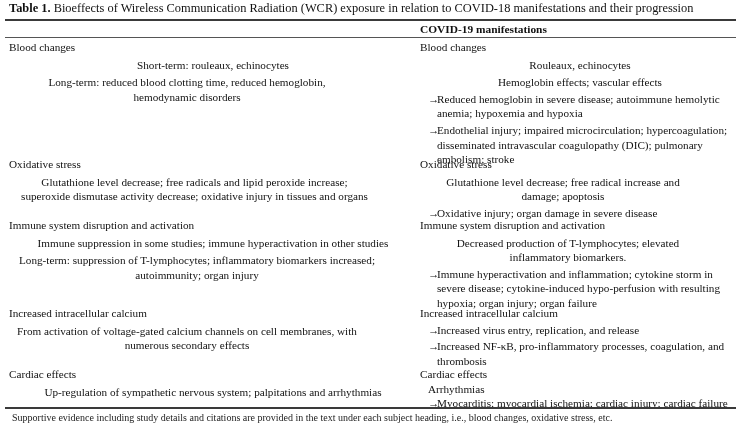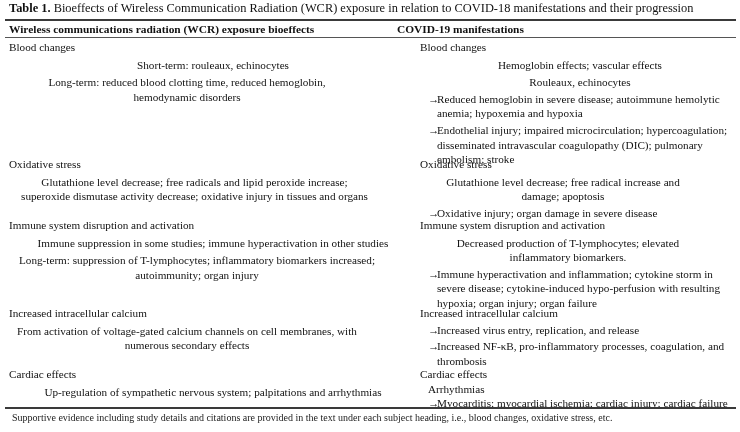--- a/index.html
+++ b/index.html
@@ -15,21 +15,21 @@
     position: absolute; left: 9px; top: 1px; width: 730px;
     font-size: 12.4px; line-height: 15px; white-space: nowrap;
   }
   .caption b { font-weight: bold; text-align: right; }
   .rule { position: absolute; left: 5px; width: 731px; background: #3a3a3a; }
   .rule.r1 { top: 19px; height: 1.5px; }
   .rule.r2 { top: 37px; height: 1px; background:#555; }
   .rule.r3 { top: 407px; height: 1.5px; }
   .hdr { position: absolute; top: 22px; font-weight: bold; font-size: 11.4px; white-space: nowrap; }
   .hdr.left { left: 9px; }
-  .hdr.right { left: 397px; }
+  .hdr.right { left: 420px; }
   .col { position: absolute; top: 40px; }
   .col.left { left: 9px; width: 400px; }
   .col.right { left: 420px; width: 312px; }
   .section { position: absolute; left: 0; right: 0; }
   .sec-title { font-weight: normal; display: block; }
   .item { display: block; padding-left: 8px; }
   .item.gap { margin-top: 3px; text-align: center; }
   .arrow-item { display: block; padding-left: 17px; text-indent: -9px; margin-top: 2px; }
   .arrow { display: inline-block; width: 9px; text-indent: 0; }
   .footnote {
@@ -40,21 +40,20 @@
 </head>
 <body>
 
 <div class="wrap">
 
   <div class="caption">
     <b>Table 1.</b><span> Bioeffects of Wireless Communication Radiation (WCR) exposure in relation to COVID-18 manifestations and their progression</span>
   </div>
 
   <div class="rule r1"></div>
-  <div class="hdr left">Wireless communications radiation (WCR) exposure bioeffects</div>
   <div class="hdr right">COVID-19 manifestations</div>
   <div class="rule r2"></div>
 
   <div class="col left">
     <div class="section" style="top:0px">
       <span class="sec-title">Blood changes</span>
       <span class="item gap">Short-term: rouleaux, echinocytes</span>
       <span class="item gap" style="width:340px">Long-term: reduced blood clotting time, reduced hemoglobin, hemodynamic disorders</span>
     </div>
     <div class="section" style="top:117px">
@@ -72,22 +71,22 @@
     </div>
     <div class="section" style="top:327px">
       <span class="sec-title">Cardiac effects</span>
       <span class="item gap">Up-regulation of sympathetic nervous system; palpitations and arrhythmias</span>
     </div>
   </div>
 
   <div class="col right">
     <div class="section" style="top:0px">
       <span class="sec-title">Blood changes</span>
+      <span class="item gap">Rouleaux, echinocytes</span>
       <span class="item gap">Hemoglobin effects; vascular effects</span>
-      <span class="item gap">Rouleaux, echinocytes</span>
       <span class="arrow-item" style="padding-left:17px"><span class="arrow">→</span><span>Reduced hemoglobin in severe disease; autoimmune hemolytic anemia; hypoxemia and hypoxia</span></span>
       <span class="arrow-item"><span class="arrow">→</span><span>Endothelial injury; impaired microcirculation; hypercoagulation; disseminated intravascular coagulopathy (DIC); pulmonary embolism; stroke</span></span>
     </div>
     <div class="section" style="top:117px">
       <span class="sec-title">Oxidative stress</span>
       <span class="item gap" style="width:270px">Glutathione level decrease; free radical increase and damage; apoptosis</span>
       <span class="arrow-item"><span class="arrow">→</span><span>Oxidative injury; organ damage in severe disease</span></span>
     </div>
     <div class="section" style="top:178px">
       <span class="sec-title">Immune system disruption and activation</span>

